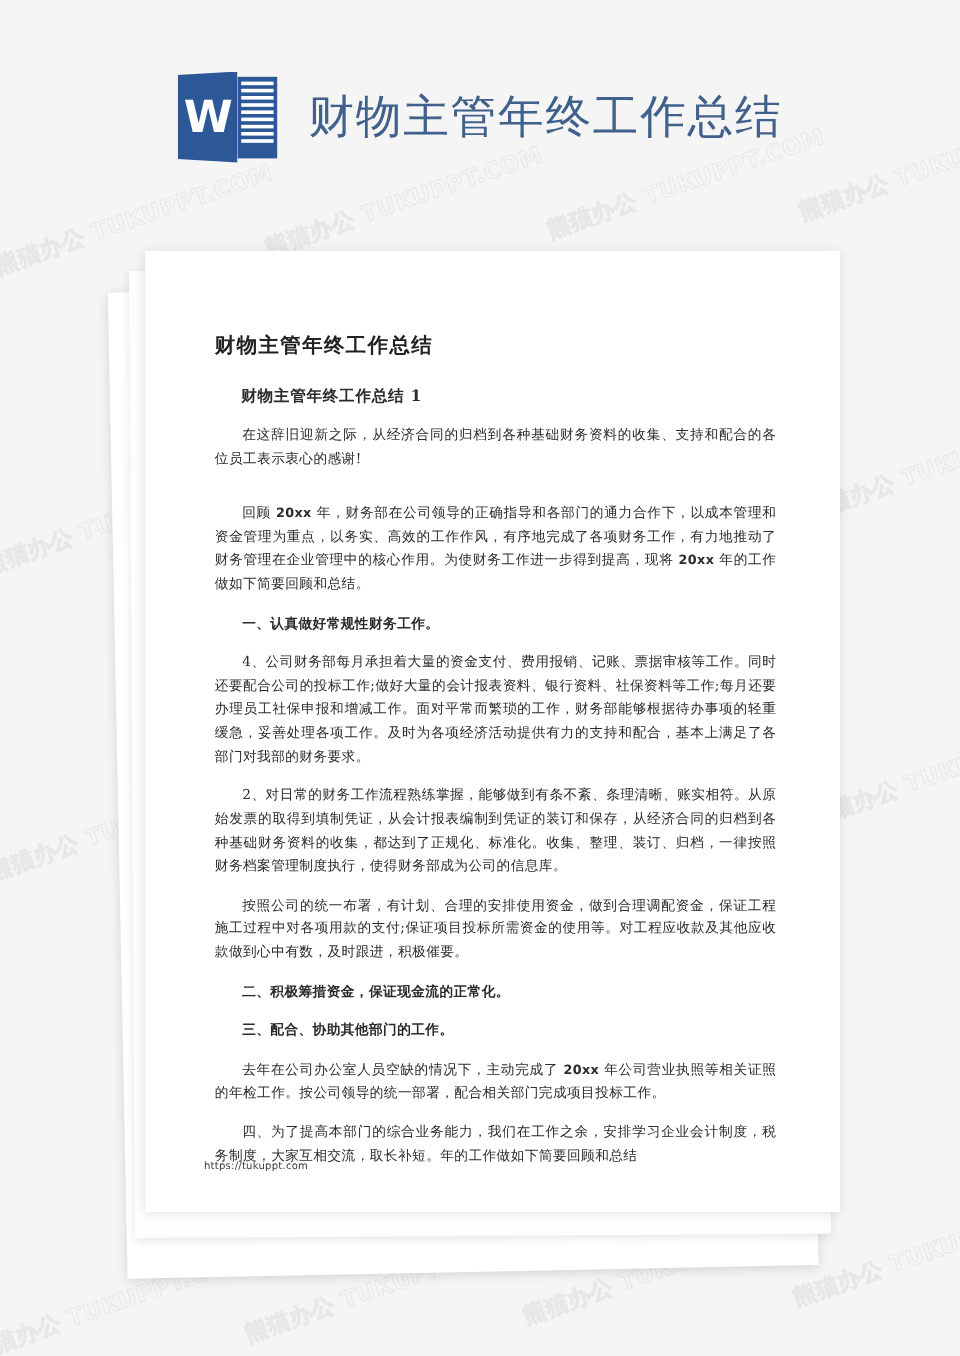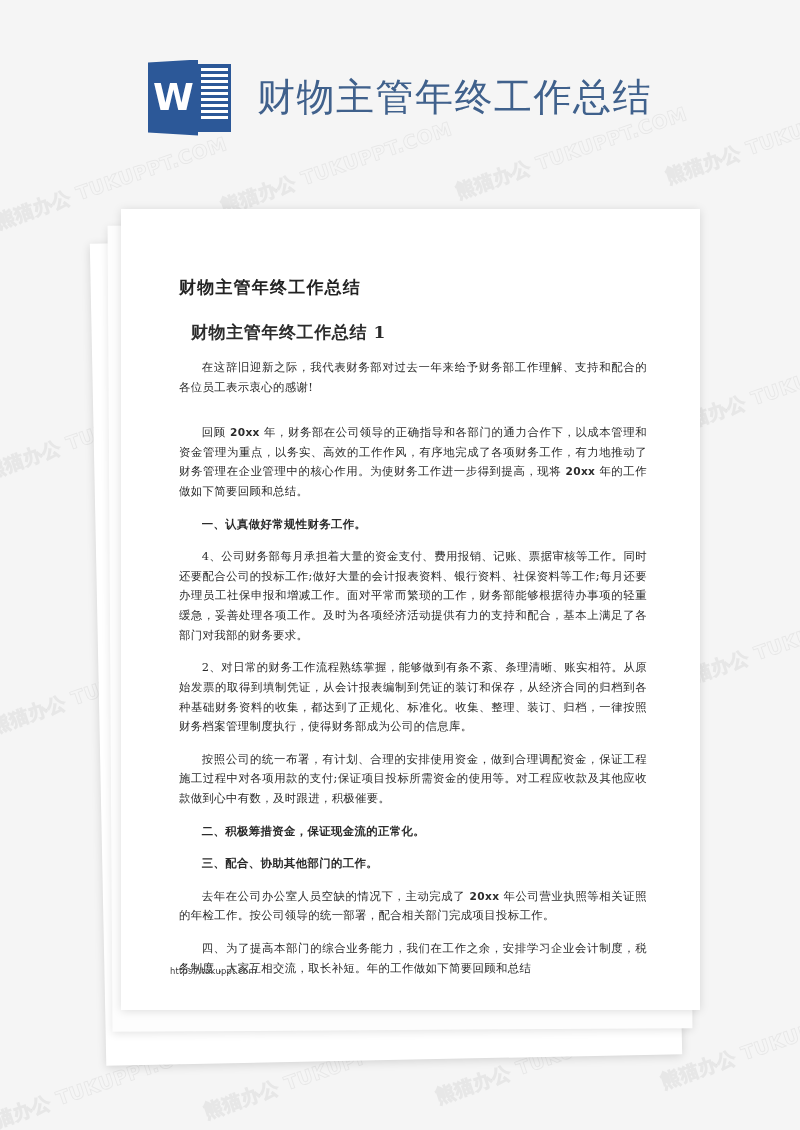--- a/index.html
+++ b/index.html
@@ -146,25 +146,25 @@
   #doc-heading {
     font-family: "DejaVu Serif", "Liberation Serif", serif;
     font-size: 17px;
     font-weight: bold;
     color: #222222;
     letter-spacing: 1.2px;
     margin: 0 0 22px 0;
   }
   .doc-sub {
     font-family: "DejaVu Serif", "Liberation Serif", serif;
-    font-size: 17px;
+    font-size: 13px;
     font-weight: bold;
     color: #2b2b2b;
     letter-spacing: 0.6px;
-    margin: 0 0 14px 12px;
+    margin: 0 0 14px 22px;
   }
   .para {
     font-family: "DejaVu Serif", "Liberation Serif", serif;
     font-size: 11.4px;
     line-height: 1.72;
     color: #2b2b2b;
     text-align: justify;
     text-indent: 2em;
     letter-spacing: 0.35px;
     margin: 0 0 13px 0;
@@ -228,21 +228,21 @@
 
 <div id="paper-stack">
   <div id="page-back-2"></div>
   <div id="page-back-1"></div>
 
   <div id="page-front">
     <div id="doc-content">
       <div id="doc-heading">财物主管年终工作总结</div>
       <div class="doc-sub">财物主管年终工作总结 1</div>
 
-      <p class="para gap-big">在这辞旧迎新之际，我代表财务部对过去一年来给予财务部工作理解、支持和配合的各位员工表示衷心的感谢!</p>
+      <p class="para gap-big">在这辞旧迎新之际，从经济合同的归档到各种基础财务资料的收集、支持和配合的各位员工表示衷心的感谢!</p>
       <p class="para">回顾 <b style="font-family:'DejaVu Sans',sans-serif;font-size:10.6px;">20xx</b> 年，财务部在公司领导的正确指导和各部门的通力合作下，以成本管理和资金管理为重点，以务实、高效的工作作风，有序地完成了各项财务工作，有力地推动了财务管理在企业管理中的核心作用。为使财务工作进一步得到提高，现将 <b style="font-family:'DejaVu Sans',sans-serif;font-size:10.6px;">20xx</b> 年的工作做如下简要回顾和总结。</p>
       <p class="para heading-item">一、认真做好常规性财务工作。</p>
       <p class="para">4、公司财务部每月承担着大量的资金支付、费用报销、记账、票据审核等工作。同时还要配合公司的投标工作;做好大量的会计报表资料、银行资料、社保资料等工作;每月还要办理员工社保申报和增减工作。面对平常而繁琐的工作，财务部能够根据待办事项的轻重缓急，妥善处理各项工作。及时为各项经济活动提供有力的支持和配合，基本上满足了各部门对我部的财务要求。</p>
       <p class="para">2、对日常的财务工作流程熟练掌握，能够做到有条不紊、条理清晰、账实相符。从原始发票的取得到填制凭证，从会计报表编制到凭证的装订和保存，从经济合同的归档到各种基础财务资料的收集，都达到了正规化、标准化。收集、整理、装订、归档，一律按照财务档案管理制度执行，使得财务部成为公司的信息库。</p>
       <p class="para">按照公司的统一布署，有计划、合理的安排使用资金，做到合理调配资金，保证工程施工过程中对各项用款的支付;保证项目投标所需资金的使用等。对工程应收款及其他应收款做到心中有数，及时跟进，积极催要。</p>
       <p class="para heading-item">二、积极筹措资金，保证现金流的正常化。</p>
       <p class="para heading-item">三、配合、协助其他部门的工作。</p>
       <p class="para">去年在公司办公室人员空缺的情况下，主动完成了 <b style="font-family:'DejaVu Sans',sans-serif;font-size:10.6px;">20xx</b> 年公司营业执照等相关证照的年检工作。按公司领导的统一部署，配合相关部门完成项目投标工作。</p>
       <p class="para">四、为了提高本部门的综合业务能力，我们在工作之余，安排学习企业会计制度，税务制度，大家互相交流，取长补短。年的工作做如下简要回顾和总结</p>
     </div>

